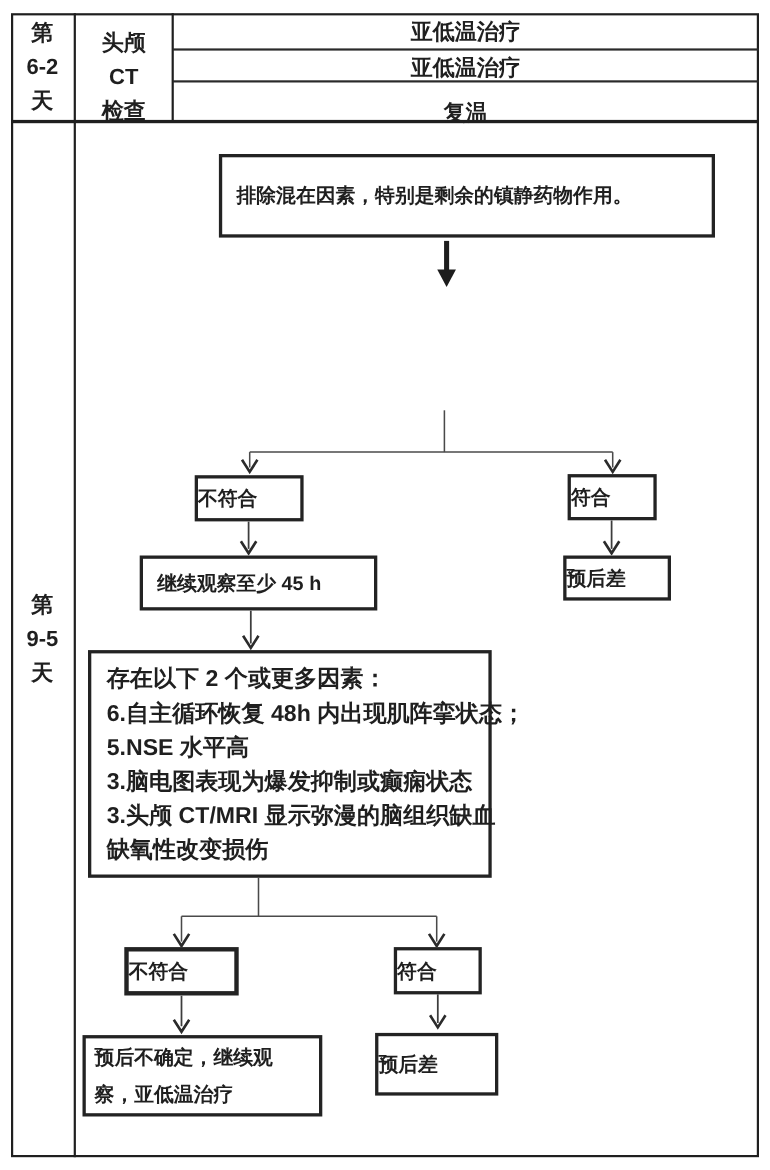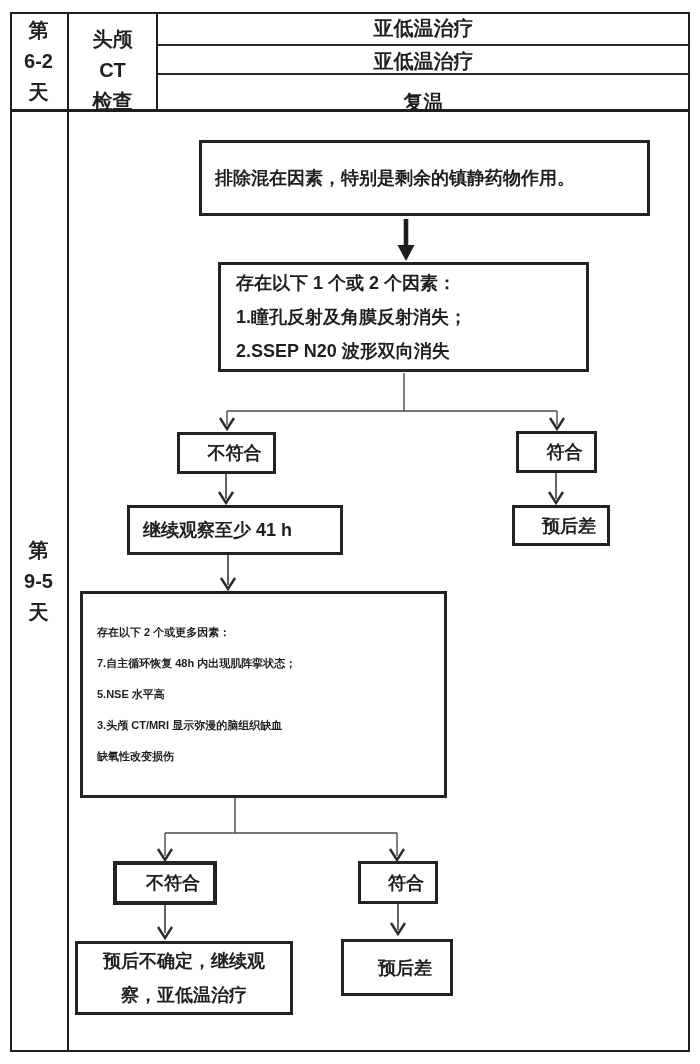--- a/index.html
+++ b/index.html
@@ -11,23 +11,23 @@
   .vline,.hline{background:#1f1f1f;z-index:1;}
   .thin{background:#2a2a2a;}
   
   .cell{display:flex;flex-direction:column;align-items:center;justify-content:center;
         text-align:center;font-size:20px;line-height:31px;z-index:2;}
   .prow{display:flex;align-items:center;justify-content:center;font-size:20px;z-index:2;}
   
   .fc-box{position:absolute;box-sizing:border-box;background:#ffffff;border:3px solid #232323;
           display:flex;flex-direction:column;justify-content:center;z-index:3;font-size:18px;}
   .fc-left{align-items:flex-start;text-align:left;}
-  .fc-center{align-items:center;text-align:center;padding-left:16px;}
+  .fc-center{align-items:flex-start;text-align:center;}
   .fc-line{white-space:nowrap;line-height:34px;}
-  .fc-line.lh31{line-height:31px;font-size:11px;}
+  .fc-line.lh31{line-height:31px;font-size:21px;}
   svg.conn{position:absolute;left:0;top:0;z-index:2;}
 </style>
 </head>
 <body>
 
 <div id="page">
 
   <div class="abs frame" style="left:10px;top:12px;width:680px;height:1040px;"></div>
   <div class="abs vline" style="left:67px;top:12px;width:2px;height:1040px;"></div>
   <div class="abs vline" style="left:156px;top:12px;width:2px;height:98px;"></div>
@@ -110,59 +110,55 @@
     <g stroke="#2b2b2b" stroke-width="2.4" fill="none">
       <polyline points="158,927 165,938 172,927"></polyline>
       <polyline points="391,923 398,934 405,923"></polyline>
     </g>
   </svg>
 
   <div class="fc-box fc-left" style="left:187px;top:140px;width:451px;height:76px;padding:4px 13px;margin-left:12px;">
     <div class="fc-line">排除混在因素，特别是剩余的镇静药物作用。</div>
   </div>
 
-  <div class="fc-box fc-left" style="left:218px;top:262px;width:371px;height:110px;padding:4px 15px;">
-    <div class="fc-line">存在以下 1 个或 2 个因素：</div>
-    <div class="fc-line">1.瞳孔反射及角膜反射消失；</div>
-    <div class="fc-line">2.SSEP N20 波形双向消失</div>
-  </div>
 
   <div class="fc-box fc-center" style="left:177px;top:432px;width:99px;height:42px;">
     <div class="fc-line">不符合</div>
   </div>
 
   <div class="fc-box fc-center" style="left:516px;top:431px;width:81px;height:42px;">
     <div class="fc-line">符合</div>
   </div>
 
   <div class="fc-box fc-left" style="left:127px;top:505px;width:216px;height:50px;padding:0 13px;">
-    <div class="fc-line">继续观察至少 41 h</div>
+    <div class="fc-line">继续观察至少 45 h</div>
   </div>
 
   <div class="fc-box fc-center" style="left:512px;top:505px;width:98px;height:41px;">
     <div class="fc-line">预后差</div>
   </div>
 
   <div class="fc-box fc-left" style="left:80px;top:591px;width:367px;height:207px;padding:6px 14px;">
     <div class="fc-line lh31">存在以下 2 个或更多因素：</div>
-    <div class="fc-line lh31">7.自主循环恢复 48h 内出现肌阵挛状态；</div>
+    <div class="fc-line lh31">6.自主循环恢复 48h 内出现肌阵挛状态；</div>
     <div class="fc-line lh31">5.NSE 水平高</div>
+    <div class="fc-line lh31">3.脑电图表现为爆发抑制或癫痫状态</div>
     <div class="fc-line lh31">3.头颅 CT/MRI 显示弥漫的脑组织缺血</div>
     <div class="fc-line lh31">缺氧性改变损伤</div>
   </div>
 
   <div class="fc-box fc-center" style="left:113px;top:861px;width:104px;height:44px;border-width:4px;">
     <div class="fc-line">不符合</div>
   </div>
 
   <div class="fc-box fc-center" style="left:358px;top:861px;width:80px;height:43px;">
     <div class="fc-line">符合</div>
   </div>
 
-  <div class="fc-box fc-left" style="left:75px;top:941px;width:218px;height:74px;padding:2px 28px;align-items:center;">
+  <div class="fc-box fc-left" style="left:75px;top:941px;width:218px;height:74px;padding:2px 8px;">
     <div class="fc-line">预后不确定，继续观</div>
     <div class="fc-line">察，亚低温治疗</div>
   </div>
 
   <div class="fc-box fc-center" style="left:341px;top:939px;width:112px;height:57px;">
     <div class="fc-line">预后差</div>
   </div>
 
 </div>
 

